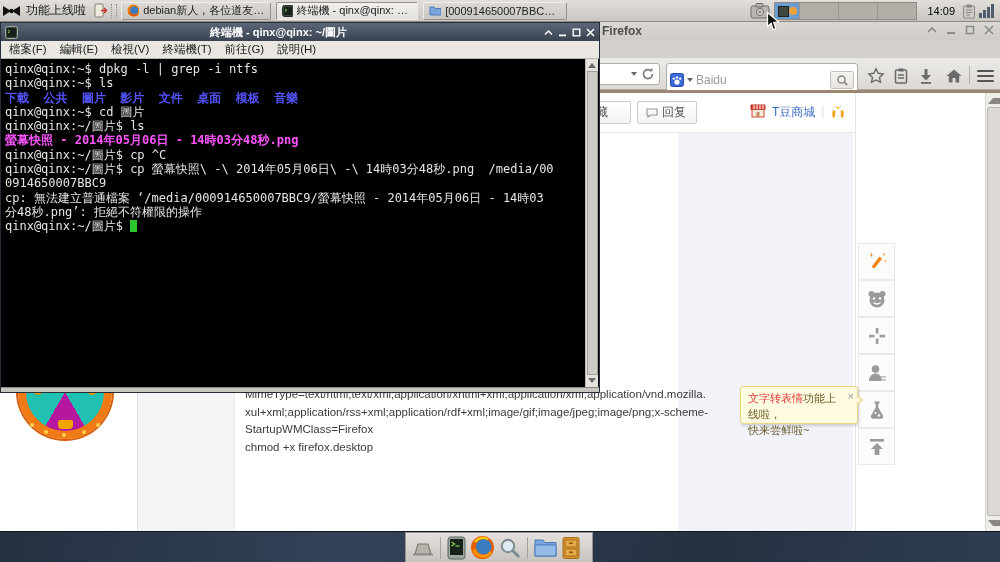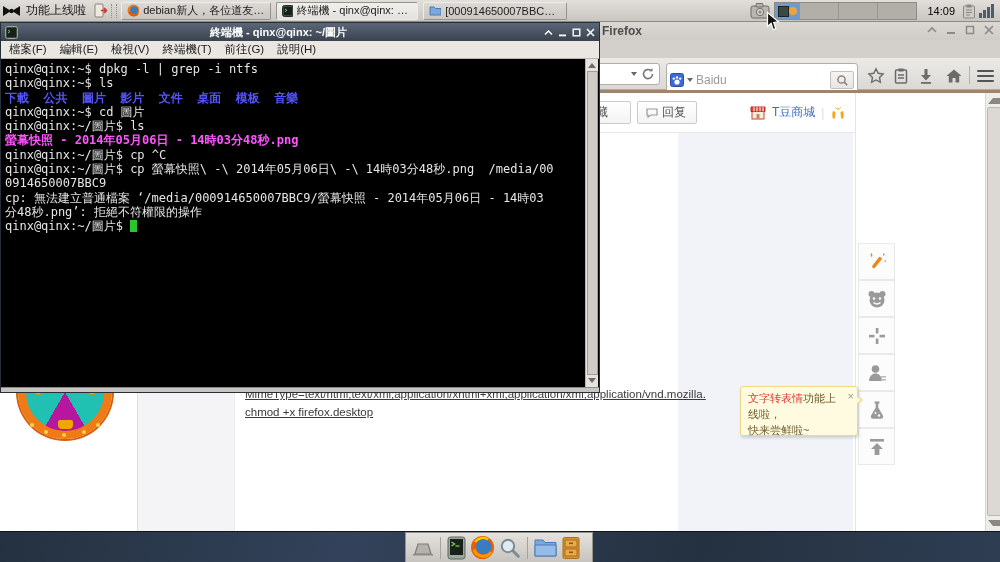--- a/index.html
+++ b/index.html
@@ -51,35 +51,35 @@
   #ff-tanline{left:0;top:68px;width:1000px;height:3px;background:#9c8672;}
 
   
   #ff-page{left:0;top:71px;width:1000px;height:438px;background:#fff;overflow:hidden;}
   #pg-graycol{left:137px;top:0;bottom:0;width:96px;background:#f4f4f6;border-left:1px solid #e0e0e0;border-right:1px solid #ececec;}
   #pg-blue{left:678px;top:40px;bottom:0;width:175px;background:#f1f3f8;}
   #pg-vline{left:855px;top:0;bottom:0;width:1px;background:#e4e4e4;}
   #pg-hline{left:240px;top:39px;width:615px;height:1px;background:#e8e8e8;}
   .pg-btn{top:8px;height:23px;background:linear-gradient(#fff,#f3f3f3);border:1px solid #ccc;border-radius:2px;
     font-size:12px;color:#555;display:flex;align-items:center;gap:4px;padding:0 8px;box-sizing:border-box;}
-  #shop{left:750px;top:11px;display:flex;align-items:center;gap:6px;}
+  #shop{left:750px;top:11px;display:flex;gap:6px;}
   #shop-label{font-size:12px;color:#3a6bc4;}
   #shop-sep{color:#ddd;font-size:12px;}
-  #post-text{left:245px;top:293px;font-size:11.5px;color:#3a3a3a;line-height:17.6px;text-decoration:underline;}
+  #post-text{left:245px;top:293px;font-size:11.5px;color:#3a3a3a;line-height:17.6px;}
   #post-text div{white-space:nowrap;}
 
   .rail-btn{left:858px;width:37px;height:37px;background:#fcfcfc;border:1px solid #e9e9e9;box-sizing:border-box;
     display:flex;align-items:center;justify-content:center;}
   #pg-scroll{left:985px;top:0;bottom:0;width:15px;background:#efedea;border-left:1px solid #d8d5d1;}
   .sb-arrow{left:2px;width:10px;height:0;border-left:5px solid transparent;border-right:5px solid transparent;}
   .sb-up{top:5px;border-bottom:6px solid #8a8783;}
   .sb-down{bottom:5px;border-top:6px solid #8a8783;}
   #pg-thumb{left:1px;top:14px;bottom:15px;width:12px;background:#dcd9d5;border:1px solid #bcb9b5;border-radius:2px;}
 
-  #tooltip{left:740px;top:293px;width:118px;height:50px;background:#fffbe0;border:1px solid #f0d786;border-radius:3px;
+  #tooltip{left:740px;top:293px;width:118px;height:38px;background:#fffbe0;border:1px solid #f0d786;border-radius:3px;
     box-shadow:1px 2px 3px rgba(0,0,0,.15);font-size:11px;line-height:16px;color:#6b5b2a;padding:3px 14px 3px 7px;box-sizing:border-box;}
   #tooltip .hl{color:#e4393c;}
   #tt-close{position:absolute;top:1px;right:3px;font-size:11px;color:#999;cursor:default;}
   #tt-arrow{position:absolute;right:-6px;top:8px;width:0;height:0;border-top:5px solid transparent;
     border-bottom:5px solid transparent;border-left:6px solid #f0d786;}
   #tt-arrow i{position:absolute;left:-7px;top:-4px;width:0;height:0;border-top:4px solid transparent;
     border-bottom:4px solid transparent;border-left:5px solid #fffbe0;display:block;}
 
   
   #wheel{left:18px;top:252px;width:78px;height:78px;border-radius:50%;border:8px solid #f07b16;
@@ -243,20 +243,22 @@
       <svg width="16" height="15">
           <path d="M3 14c-1-3-1-6 0-8l2.5 1L5 13z" fill="#f5a623"></path>
           <path d="M13 14c1-3 1-6 0-8l-2.5 1 .5 6z" fill="#f5a623"></path>
           <circle cx="8" cy="4" r="1.3" fill="#ffd24a"></circle>
           <path d="M5.5 2.5l1 1M10.5 2.5l-1 1" stroke="#f08519" stroke-width="1"></path>
         </svg>
     </div>
 
     <div id="post-text" class="abs">
         <div>MimeType=text/html;text/xml;application/xhtml+xml;application/xml;application/vnd.mozilla.</div>
+        <div>xul+xml;application/rss+xml;application/rdf+xml;image/gif;image/jpeg;image/png;x-scheme-</div>
+        <div>StartupWMClass=Firefox</div>
         <div>chmod +x firefox.desktop</div>
       </div>
 
     <div id="wheel" class="abs">
       <div id="whub"></div>
       <div id="wtag"></div>
       <div id="wcrown"></div>
       <span class="wcoin" style="left:6px;top:30px"></span>
       <span class="wcoin" style="right:6px;top:30px"></span>
       <span class="wdot" style="left:-6px;top:36px"></span>

